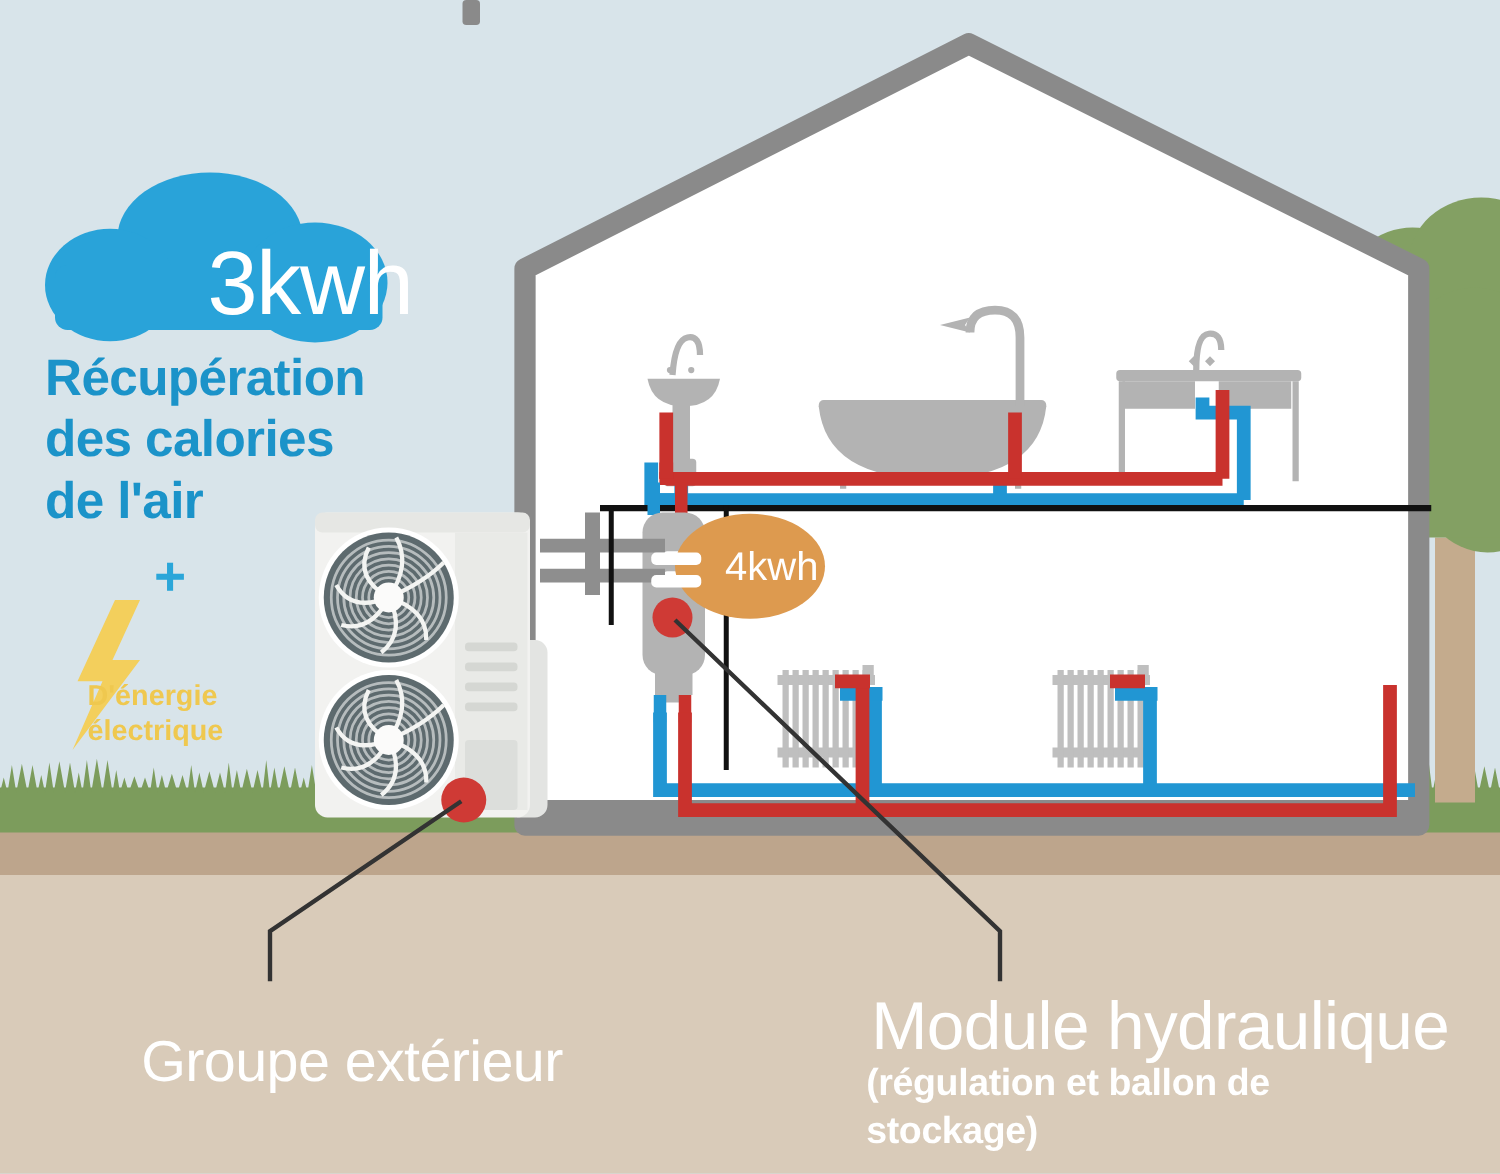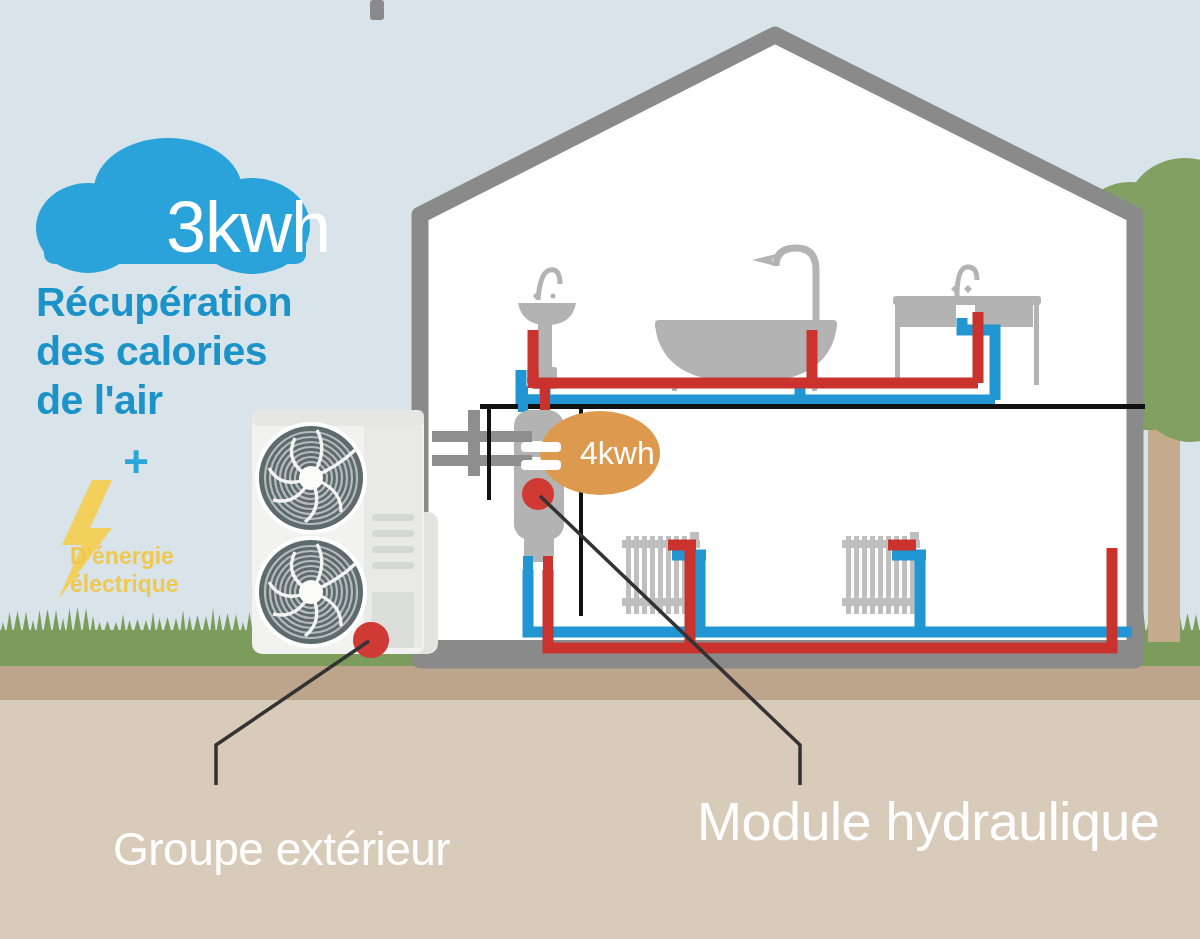--- a/index.html
+++ b/index.html
@@ -345,14 +345,16 @@
   <div class="txt" id="kwh-sub">D'énergie
 électrique</div>
 
   <div class="txt" id="bubble-value">4kwh</div>
 
 
   <div class="txt" id="callout-left">Groupe extérieur</div>
 
   <div class="txt" id="callout-right-title">Module hydraulique</div>
 
+  <div class="txt" id="callout-right-sub">(régulation et ballon de
+stockage)</div>
 
 </div>
 
 </body></html>

